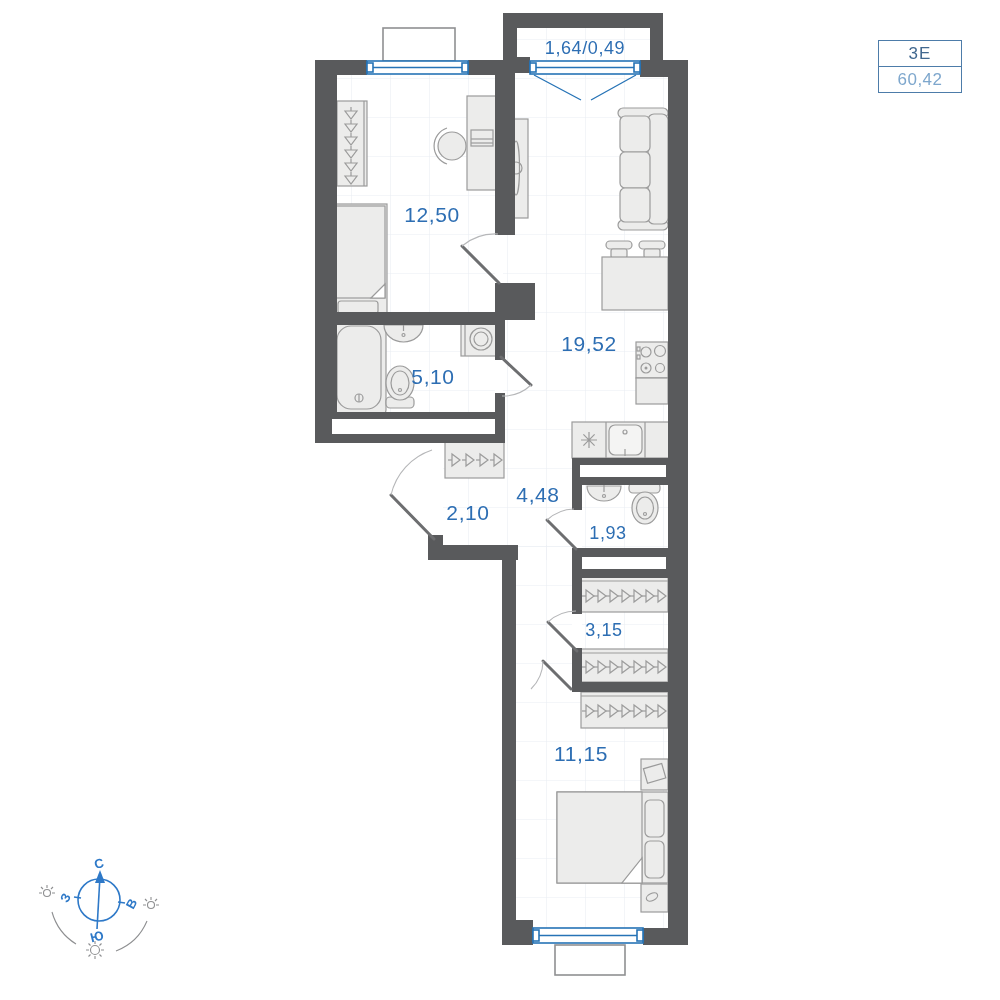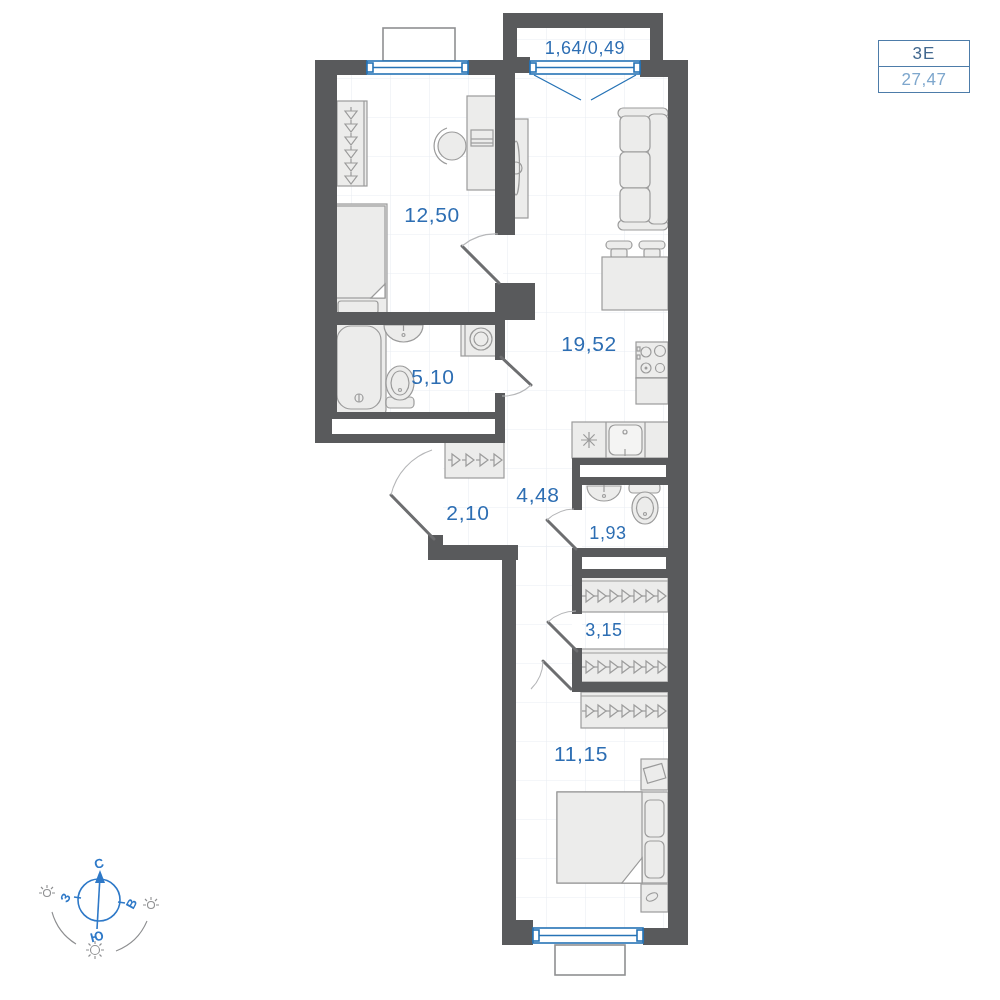--- a/index.html
+++ b/index.html
@@ -13,21 +13,21 @@
   .win{fill:#ffffff;stroke:#2673b6;stroke-width:1.6;}
   .winl{stroke:#2673b6;stroke-width:1.3;fill:none;}
   .door{stroke:#6d6e70;stroke-width:3;fill:none;stroke-linecap:round;}
   .arc{stroke:#b6b7b9;stroke-width:1.1;fill:none;}
   .lbl{fill:#2d6eb3;font-size:21px;letter-spacing:.6px;text-anchor:middle;}
   .lbl-s{font-size:18px;}
   .balc{fill:#ffffff;stroke:#8f9092;stroke-width:1.6;}
   .comp{stroke:#2e79c8;fill:none;stroke-width:1.6;}
   .compt{fill:#2e79c8;font-size:13px;font-weight:bold;text-anchor:middle;letter-spacing:0;}
   .sun{stroke:#8e8f91;fill:none;stroke-width:1.1;}
-  .titlebox{position:absolute;top:40px;left:878px;width:92px;border:1.5px solid #4d7ca9;
+  .titlebox{position:absolute;top:40px;left:878px;width:84px;border:1.5px solid #4d7ca9;
     background:#fff;text-align:center;box-sizing:border-box;}
   .titlebox .r1{padding:3px 0 2px;color:#42688f;font-size:17px;letter-spacing:1px;}
   .titlebox .r2{padding:3px 0 2px;color:#7ea7cd;font-size:17px;border-top:1.5px solid #4d7ca9;letter-spacing:.5px;}
 </style>
 </head>
 <body>
 
 <div class="stage">
 
 <svg width="1000" height="1000" viewBox="0 0 1000 1000">
@@ -328,16 +328,16 @@
       <circle class="sun" cx="95" cy="950" r="4.5"></circle>
       <path class="sun" d="M95,941 v3 M95,959 v-3 M86,950 h3 M104,950 h-3 M88.5,943.5 l2,2 M101.5,956.5 l-2,-2 M88.5,956.5 l2,-2 M101.5,943.5 l-2,2"></path>
     </g>
     <path class="sun" d="M52,912 A55,55 0 0 0 76,944"></path>
     <path class="sun" d="M116,951 A55,55 0 0 0 147,921"></path>
   </g>
 </svg>
 
 <div class="titlebox">
   <div class="r1">3Е</div>
-  <div class="r2">27,47</div>
+  <div class="r2">60,42</div>
 </div>
 
 </div>
 
 </body></html>

